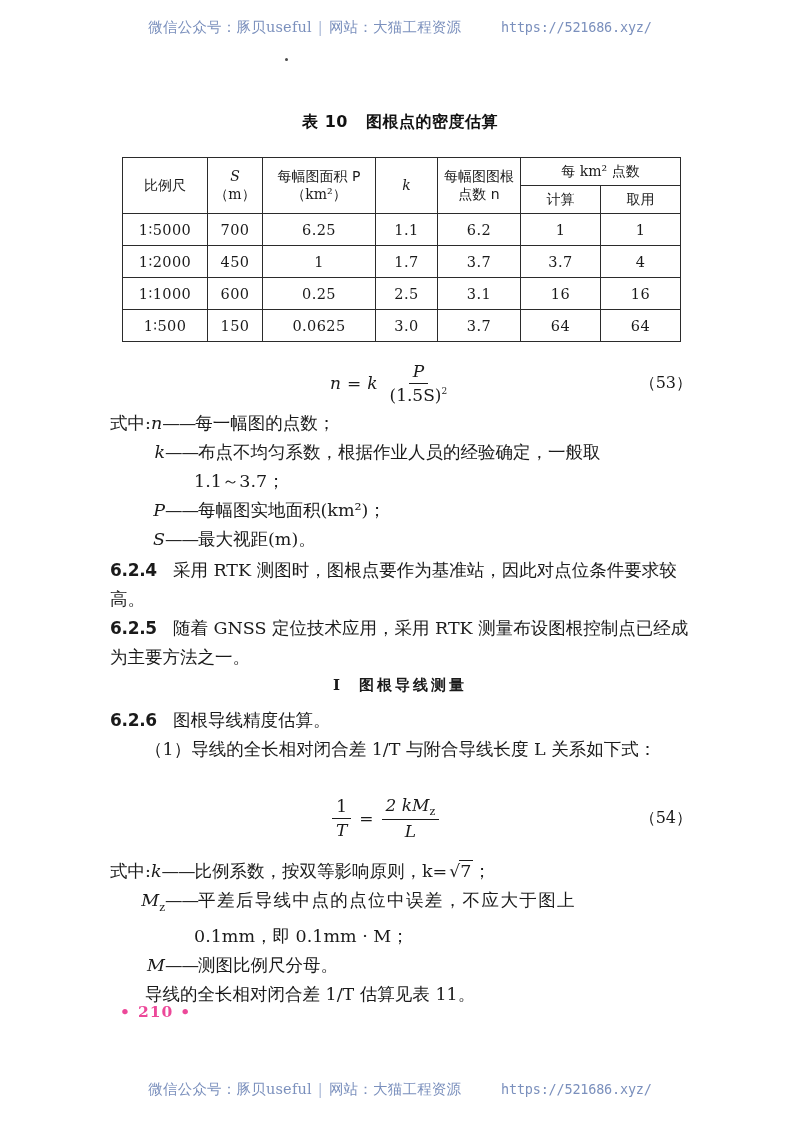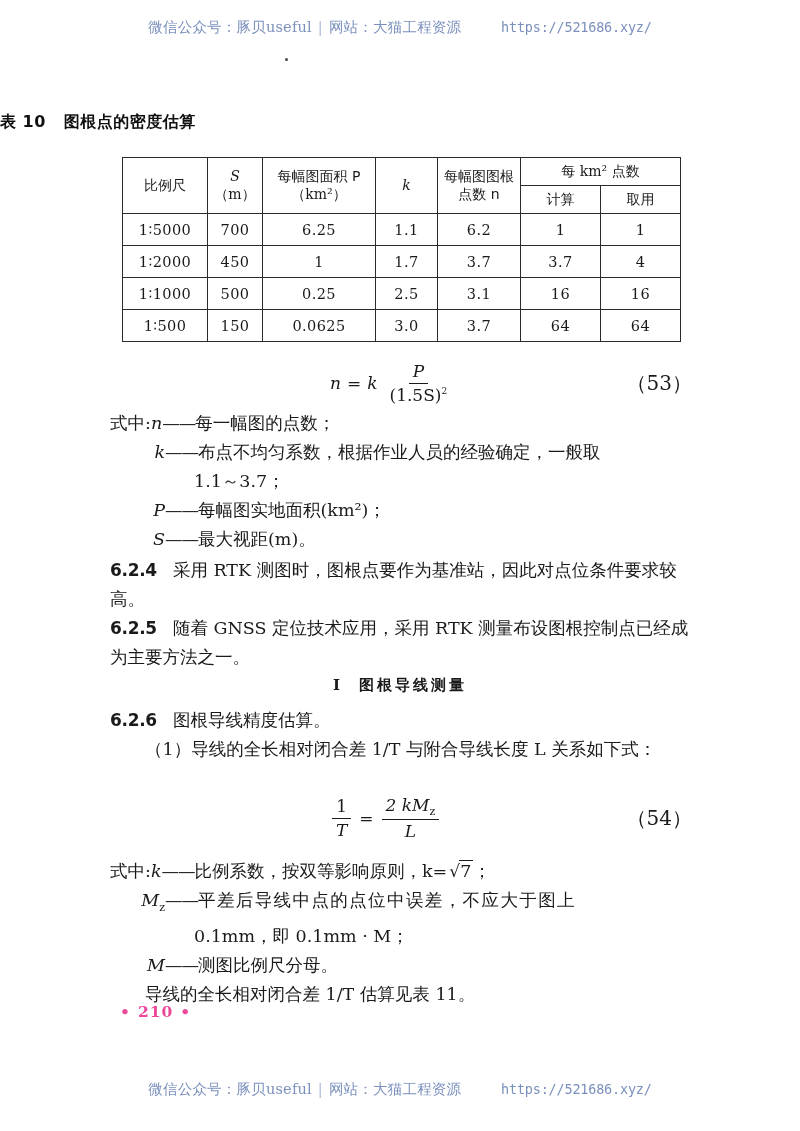--- a/index.html
+++ b/index.html
@@ -59,21 +59,21 @@
     top: 0;
     width: 800px;
     height: 1131px;
   }
 
   .table-title {
     position: absolute;
     left: 0;
     top: 112px;
     width: 800px;
-    text-align: left;
+    text-align: center;
     font-family: "DejaVu Sans", "Liberation Sans", sans-serif;
     font-weight: bold;
     font-size: 16px;
     color: #111;
     letter-spacing: 0.5px;
   }
   .table-title .tt-num { margin-right: 18px; }
 
   
   .tbl-wrap {
@@ -128,21 +128,21 @@
     margin-left: 330px;
     font-size: 17px;
     display: flex;
     align-items: center;
     gap: 6px;
     font-family: "DejaVu Serif", "Liberation Serif", serif;
   }
   .eq-num {
     position: absolute;
     right: 108px;
-    font-size: 20px;
+    font-size: 16px;
   }
   .frac {
     display: inline-flex;
     flex-direction: column;
     align-items: center;
     vertical-align: middle;
     margin: 0 2px;
   }
   .frac .num {
     padding: 0 4px 1px 4px;
@@ -277,21 +277,21 @@
           <td>1∶2000</td>
           <td>450</td>
           <td>1</td>
           <td>1.7</td>
           <td>3.7</td>
           <td>3.7</td>
           <td>4</td>
         </tr>
         <tr>
           <td>1∶1000</td>
-          <td>500</td>
+          <td>600</td>
           <td>0.25</td>
           <td>2.5</td>
           <td>3.1</td>
           <td>16</td>
           <td>16</td>
         </tr>
         <tr>
           <td>1∶500</td>
           <td>150</td>
           <td>0.0625</td>

